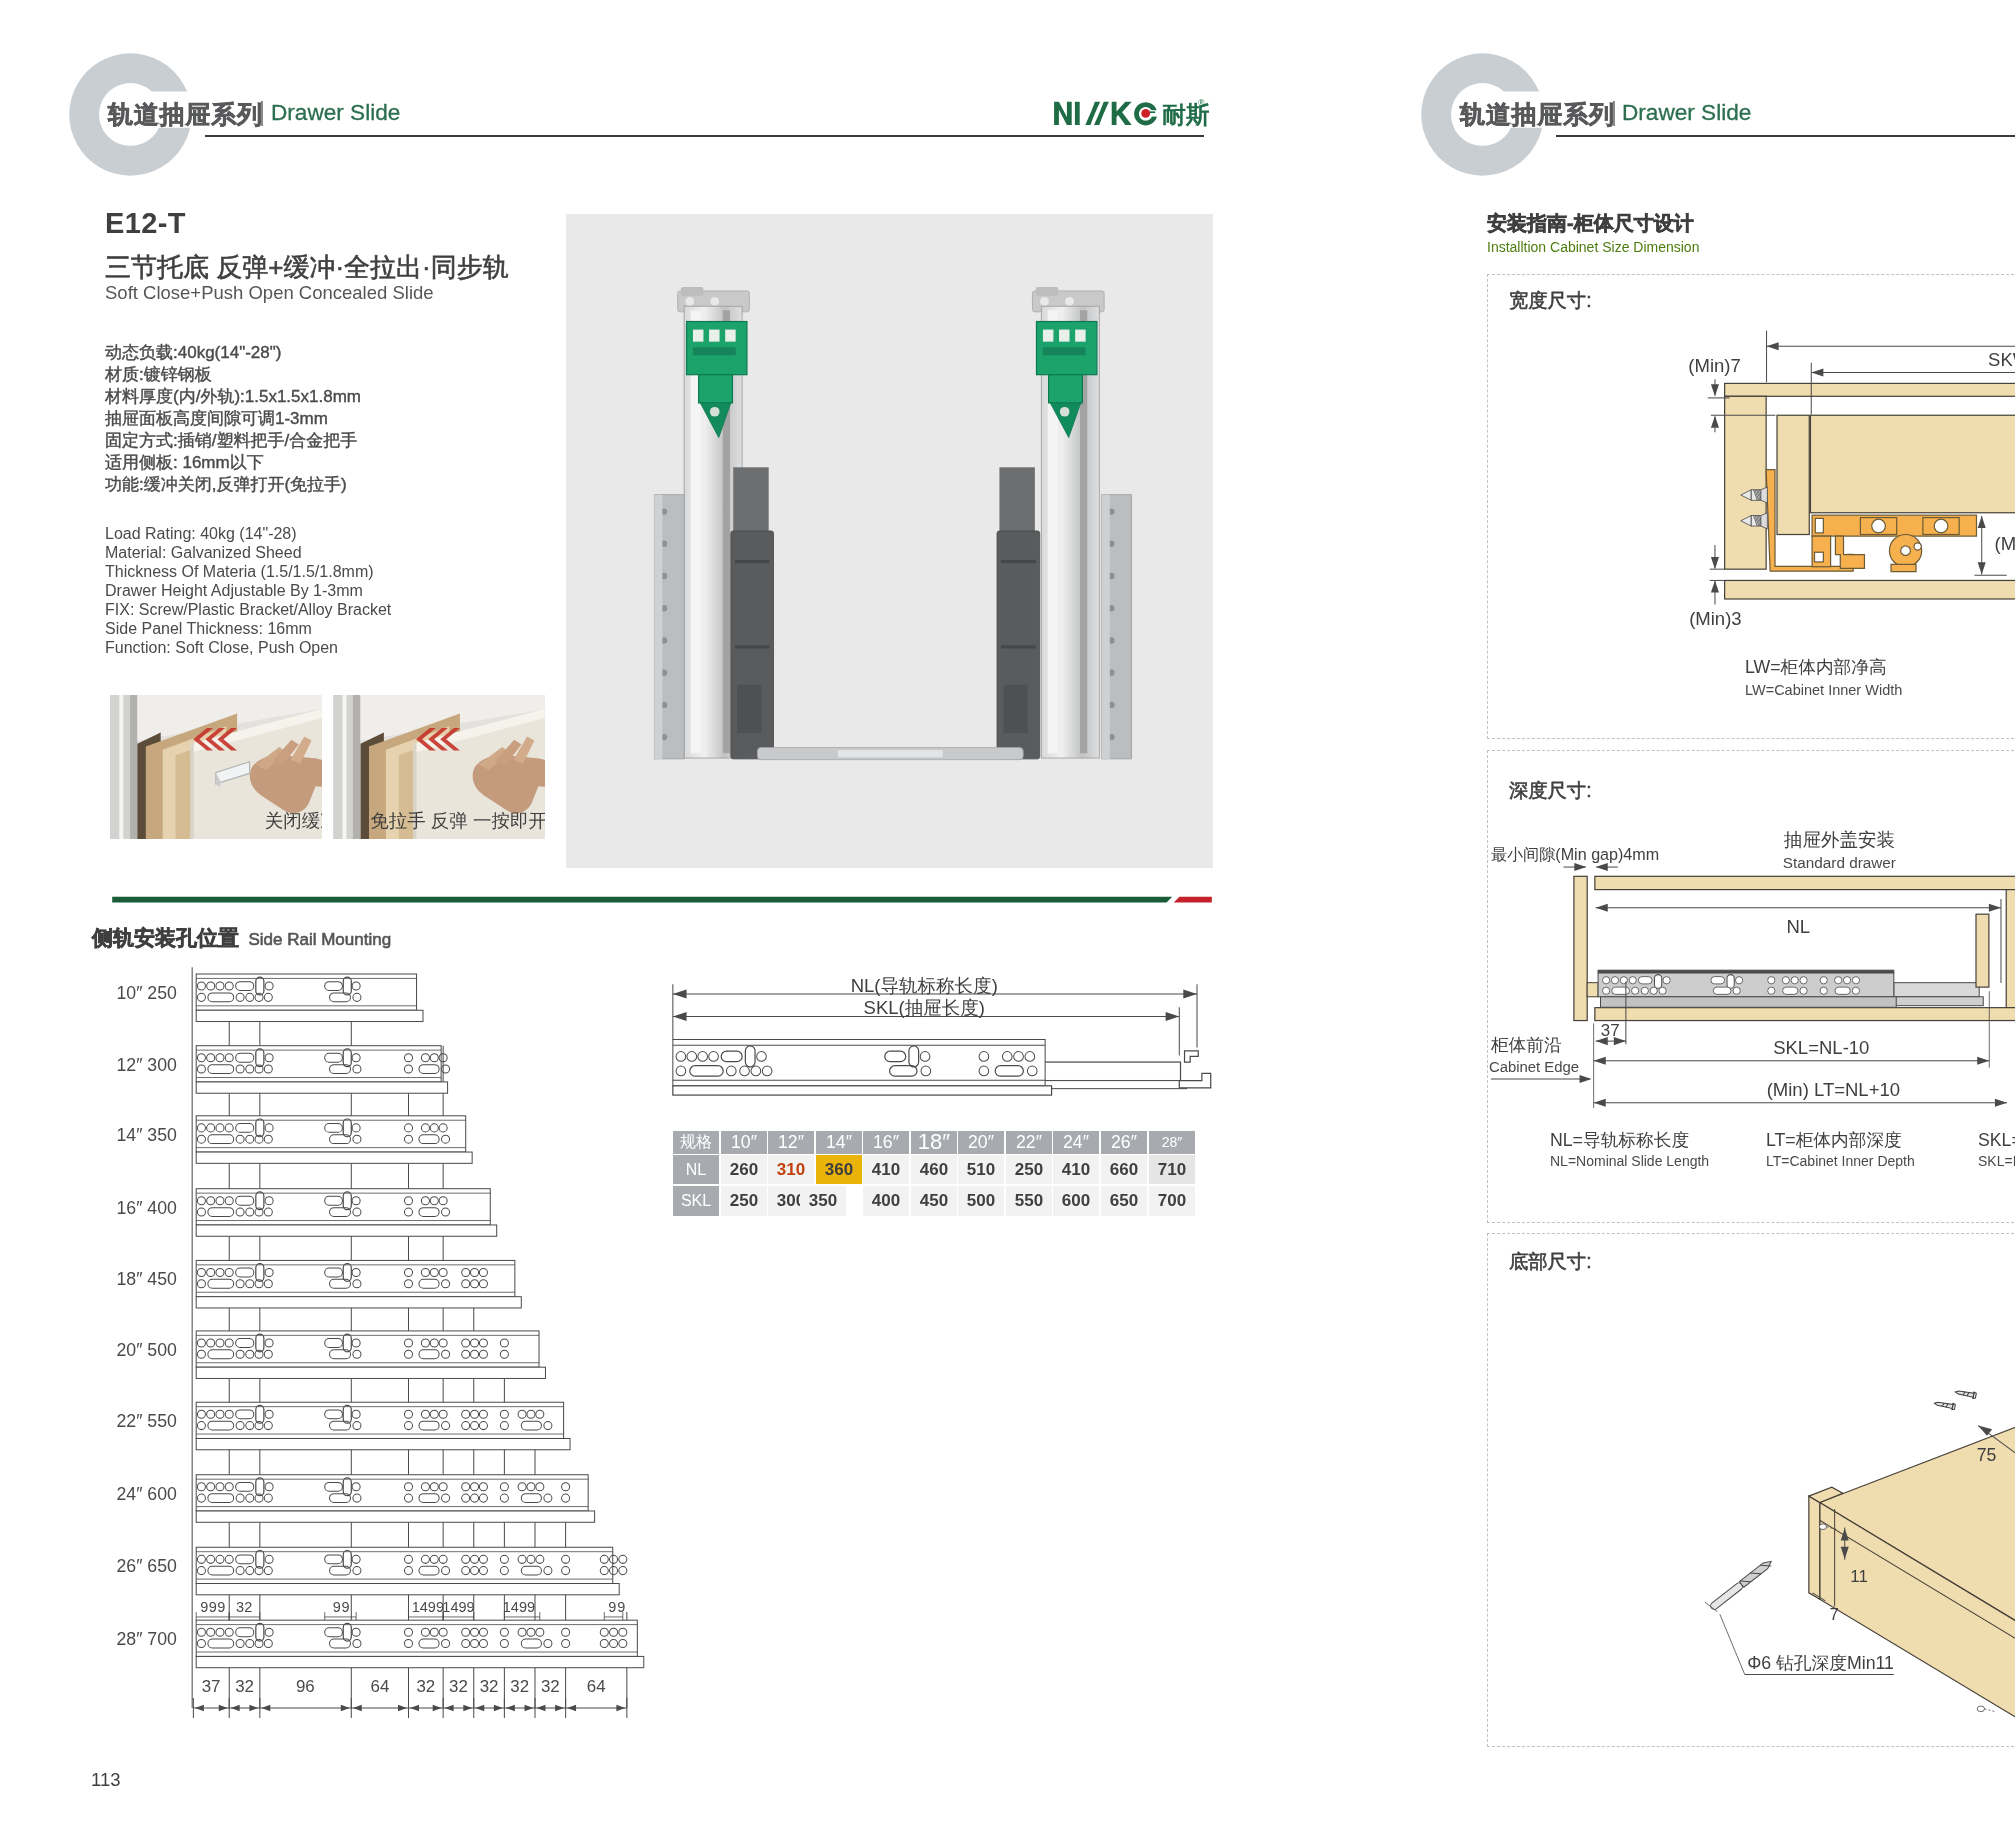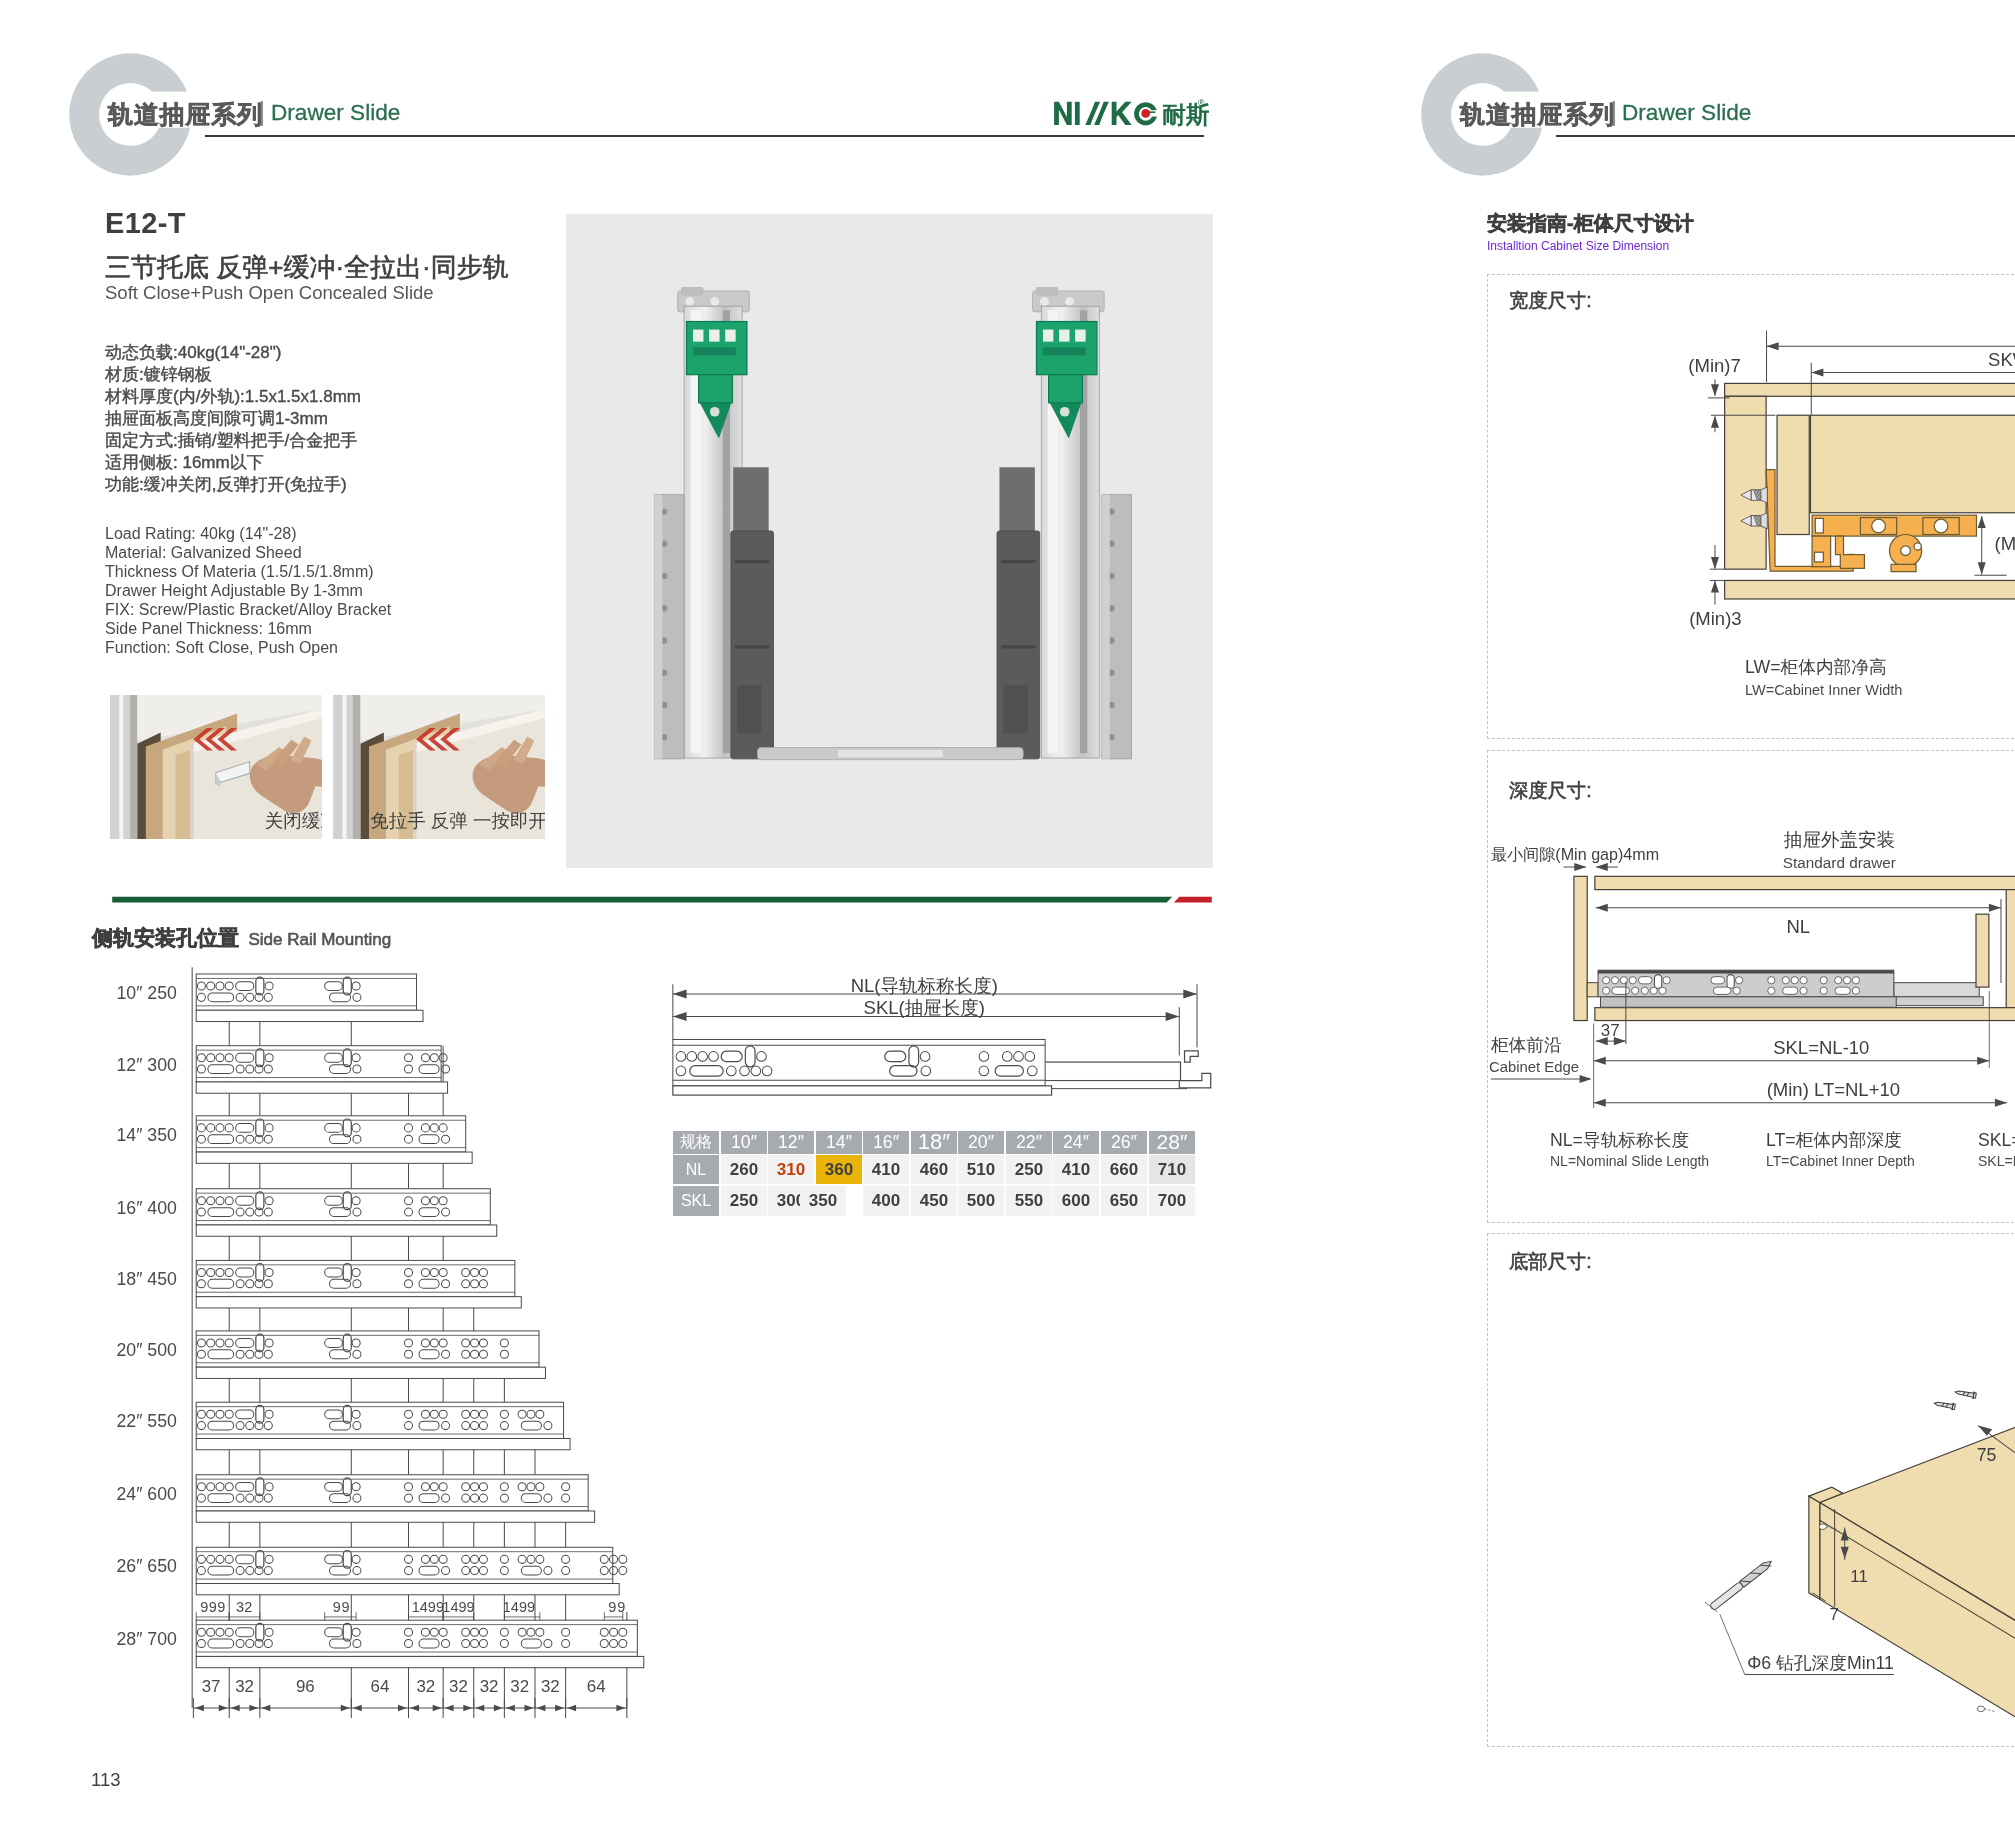--- a/index.html
+++ b/index.html
@@ -760,21 +760,21 @@
 <div class="abs" style="left:0;top:0px;width:46px;height:22.6px;background:#a7abb0;color:#fff;font-size:16px;display:flex;align-items:center;justify-content:center">规格</div>
     <div class="abs" style="left:48px;top:0px;width:46px;height:22.6px;background:#a7abb0;color:#fff;font-size:17.7px;display:flex;align-items:center;justify-content:center">10″</div>
     <div class="abs" style="left:95px;top:0px;width:46px;height:22.6px;background:#a7abb0;color:#fff;font-size:17.7px;display:flex;align-items:center;justify-content:center">12″</div>
     <div class="abs" style="left:143px;top:0px;width:46px;height:22.6px;background:#a7abb0;color:#fff;font-size:17.7px;display:flex;align-items:center;justify-content:center">14″</div>
     <div class="abs" style="left:190px;top:0px;width:46px;height:22.6px;background:#a7abb0;color:#fff;font-size:17.7px;display:flex;align-items:center;justify-content:center">16″</div>
     <div class="abs" style="left:238px;top:0px;width:46px;height:22.6px;background:#a7abb0;color:#fff;font-size:22px;display:flex;align-items:center;justify-content:center">18″</div>
     <div class="abs" style="left:285px;top:0px;width:46px;height:22.6px;background:#a7abb0;color:#fff;font-size:17.7px;display:flex;align-items:center;justify-content:center">20″</div>
     <div class="abs" style="left:333px;top:0px;width:46px;height:22.6px;background:#a7abb0;color:#fff;font-size:17.7px;display:flex;align-items:center;justify-content:center">22″</div>
     <div class="abs" style="left:380px;top:0px;width:46px;height:22.6px;background:#a7abb0;color:#fff;font-size:17.7px;display:flex;align-items:center;justify-content:center">24″</div>
     <div class="abs" style="left:428px;top:0px;width:46px;height:22.6px;background:#a7abb0;color:#fff;font-size:17.7px;display:flex;align-items:center;justify-content:center">26″</div>
-    <div class="abs" style="left:476px;top:0px;width:46px;height:22.6px;background:#a7abb0;color:#fff;font-size:21px;display:flex;align-items:center;justify-content:center">28″</div>
+    <div class="abs" style="left:476px;top:0px;width:46px;height:22.6px;background:#a7abb0;color:#fff;font-size:14px;display:flex;align-items:center;justify-content:center">28″</div>
 <div class="abs" style="left:0;top:24px;width:46px;height:29px;background:#a7abb0;color:#fff;font-size:16px;display:flex;align-items:center;justify-content:center">NL</div>
     <div class="abs" style="left:48px;top:24px;width:46px;height:29px;background:#f2f2f3;color:#3f3f3f;font-size:17px;font-weight:bold;display:flex;align-items:center;justify-content:center">260</div>
     <div class="abs" style="left:95px;top:24px;width:46px;height:29px;background:#f2f2f3;color:#c2410c;font-size:17px;font-weight:bold;display:flex;align-items:center;justify-content:center">310</div>
     <div class="abs" style="left:143px;top:24px;width:46px;height:29px;background:#eab308;color:#3f3f3f;font-size:17px;font-weight:bold;display:flex;align-items:center;justify-content:center">360</div>
     <div class="abs" style="left:190px;top:24px;width:46px;height:29px;background:#f2f2f3;color:#3f3f3f;font-size:17px;font-weight:bold;display:flex;align-items:center;justify-content:center">410</div>
     <div class="abs" style="left:238px;top:24px;width:46px;height:29px;background:#f2f2f3;color:#3f3f3f;font-size:17px;font-weight:bold;display:flex;align-items:center;justify-content:center">460</div>
     <div class="abs" style="left:285px;top:24px;width:46px;height:29px;background:#f2f2f3;color:#3f3f3f;font-size:17px;font-weight:bold;display:flex;align-items:center;justify-content:center">510</div>
     <div class="abs" style="left:333px;top:24px;width:46px;height:29px;background:#f2f2f3;color:#3f3f3f;font-size:17px;font-weight:bold;display:flex;align-items:center;justify-content:center">250</div>
     <div class="abs" style="left:380px;top:24px;width:46px;height:29px;background:#f2f2f3;color:#3f3f3f;font-size:17px;font-weight:bold;display:flex;align-items:center;justify-content:center">410</div>
     <div class="abs" style="left:428px;top:24px;width:46px;height:29px;background:#f2f2f3;color:#3f3f3f;font-size:17px;font-weight:bold;display:flex;align-items:center;justify-content:center">660</div>
@@ -786,21 +786,21 @@
     <div class="abs" style="left:190px;top:55px;width:46px;height:30px;background:#f2f2f3;color:#3f3f3f;font-size:17px;font-weight:bold;display:flex;align-items:center;justify-content:center">400</div>
     <div class="abs" style="left:238px;top:55px;width:46px;height:30px;background:#f2f2f3;color:#3f3f3f;font-size:17px;font-weight:bold;display:flex;align-items:center;justify-content:center">450</div>
     <div class="abs" style="left:285px;top:55px;width:46px;height:30px;background:#f2f2f3;color:#3f3f3f;font-size:17px;font-weight:bold;display:flex;align-items:center;justify-content:center">500</div>
     <div class="abs" style="left:333px;top:55px;width:46px;height:30px;background:#f2f2f3;color:#3f3f3f;font-size:17px;font-weight:bold;display:flex;align-items:center;justify-content:center">550</div>
     <div class="abs" style="left:380px;top:55px;width:46px;height:30px;background:#f2f2f3;color:#3f3f3f;font-size:17px;font-weight:bold;display:flex;align-items:center;justify-content:center">600</div>
     <div class="abs" style="left:428px;top:55px;width:46px;height:30px;background:#f2f2f3;color:#3f3f3f;font-size:17px;font-weight:bold;display:flex;align-items:center;justify-content:center">650</div>
     <div class="abs" style="left:476px;top:55px;width:46px;height:30px;background:#f2f2f3;color:#3f3f3f;font-size:17px;font-weight:bold;display:flex;align-items:center;justify-content:center">700</div>
 </div>
 
 <div class="abs cjkb" style="left:1487px;top:210px;font-size:20px;font-weight:bold;color:#3f3f3f;white-space:nowrap">安装指南-柜体尺寸设计</div>
-<div class="abs" style="left:1487px;top:239px;font-size:12px;color:#6d28d9;white-space:nowrap">Installtion Cabinet Size Dimension</div>
+<div class="abs" style="left:1487px;top:239px;font-size:14px;color:#4d7c0f;white-space:nowrap">Installtion Cabinet Size Dimension</div>
 
 <div class="abs" style="left:1487px;top:274px;width:1054px;height:463px;border:0.8px dashed #c2c2c2"></div>
 
 <div class="abs cjkb" style="left:1509px;top:287px;font-size:19.3px;font-weight:500;color:#3f3f3f">宽度尺寸:</div>
 <svg class="svgabs" style="left:0;top:0" width="2703" height="766" viewBox="0 0 6708 1900">
 
 <rect x="4280" y="951" width="1652" height="32" fill="#efddb0" stroke="#474038" stroke-width="3"></rect>
 
 <rect x="4280" y="983" width="103" height="429" fill="#efddb0" stroke="#474038" stroke-width="3"></rect>
 

